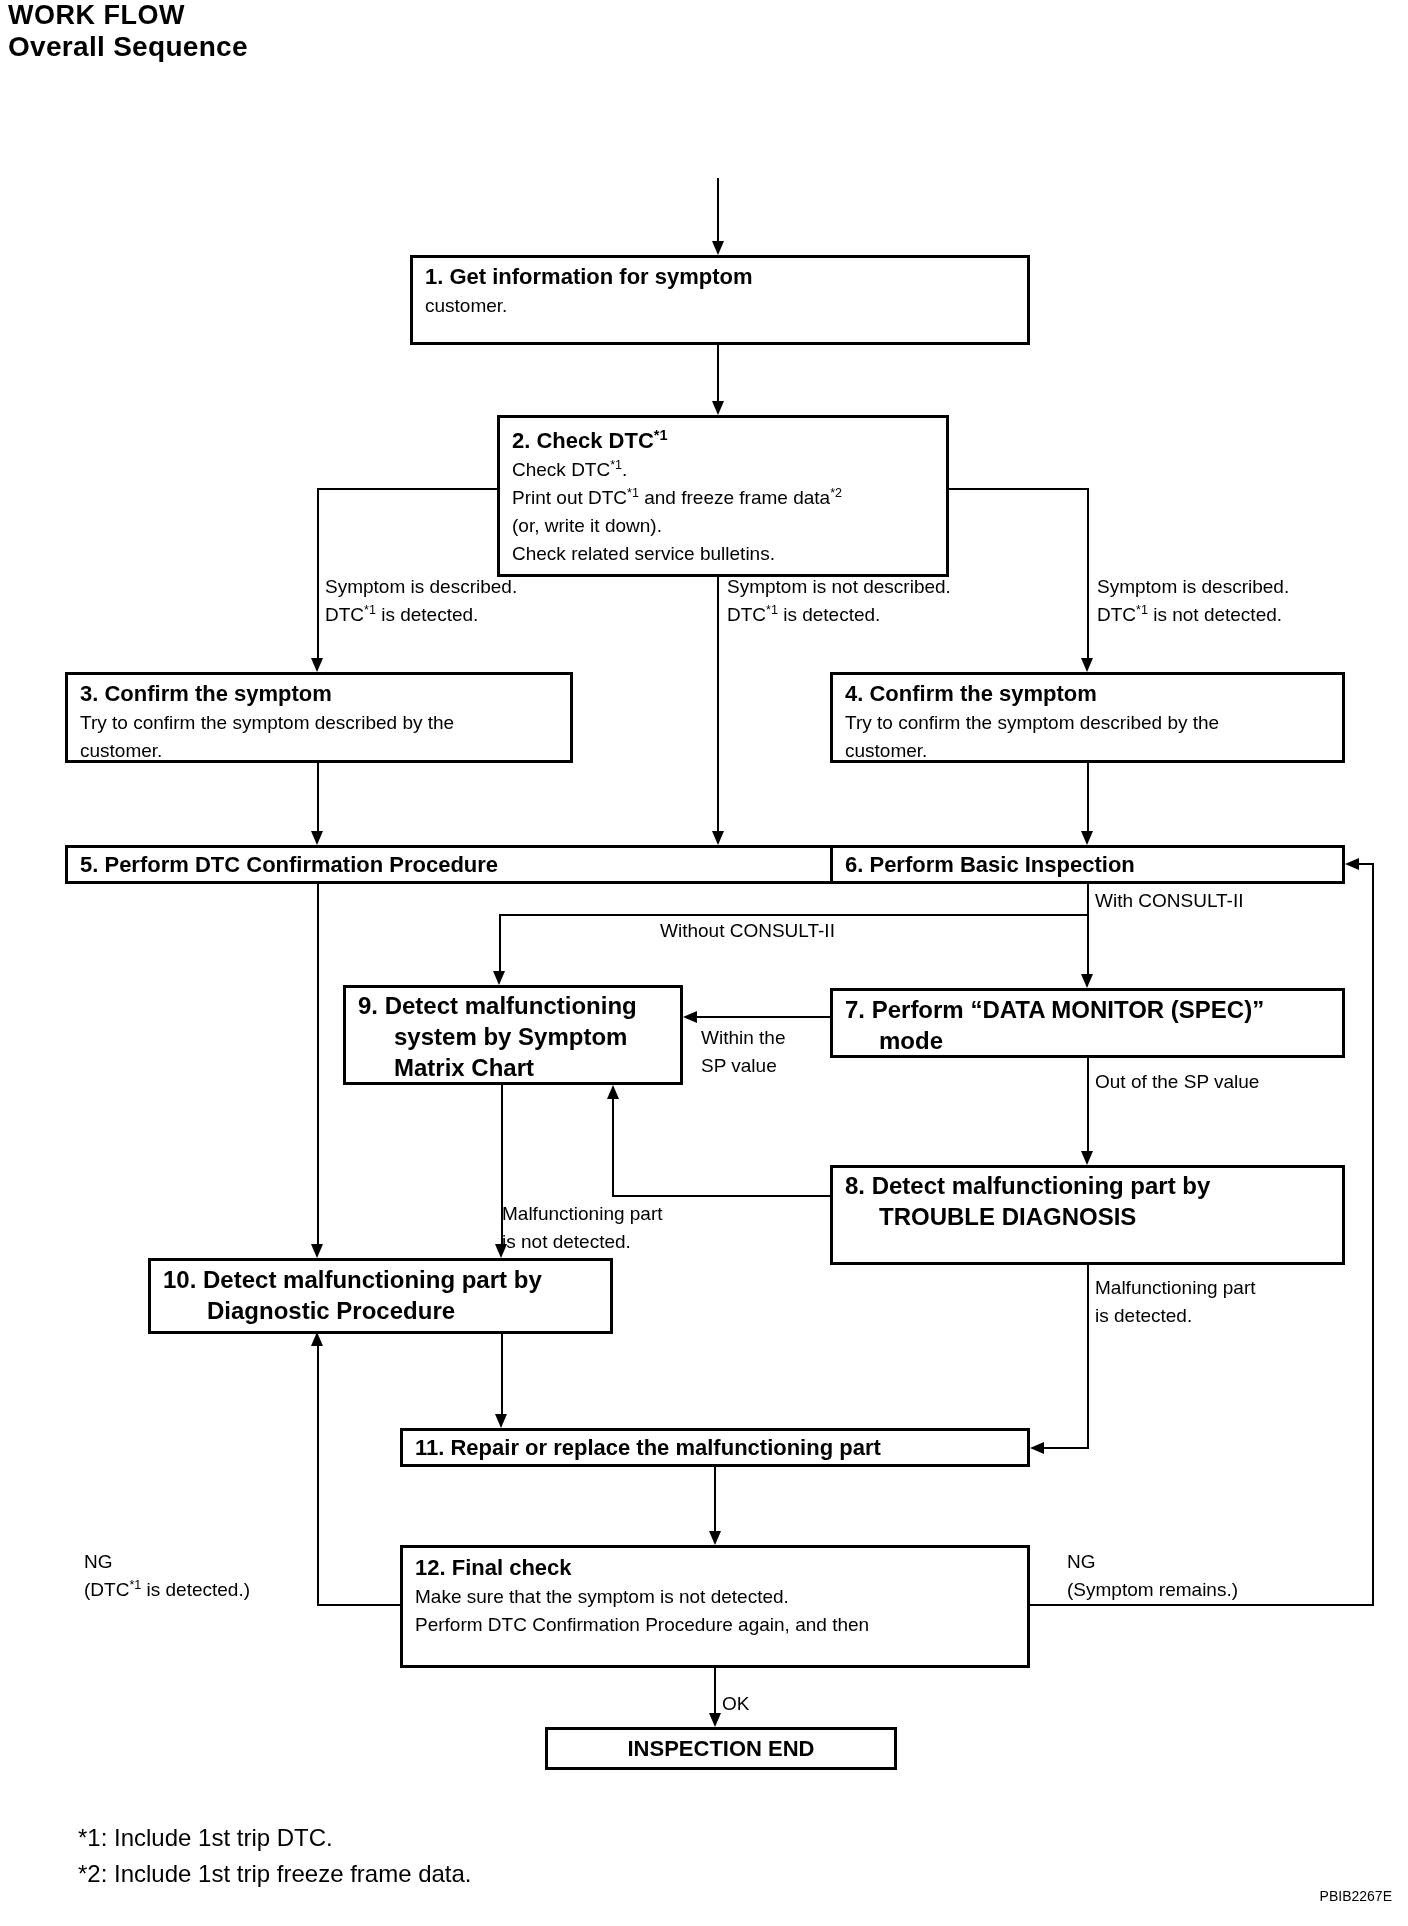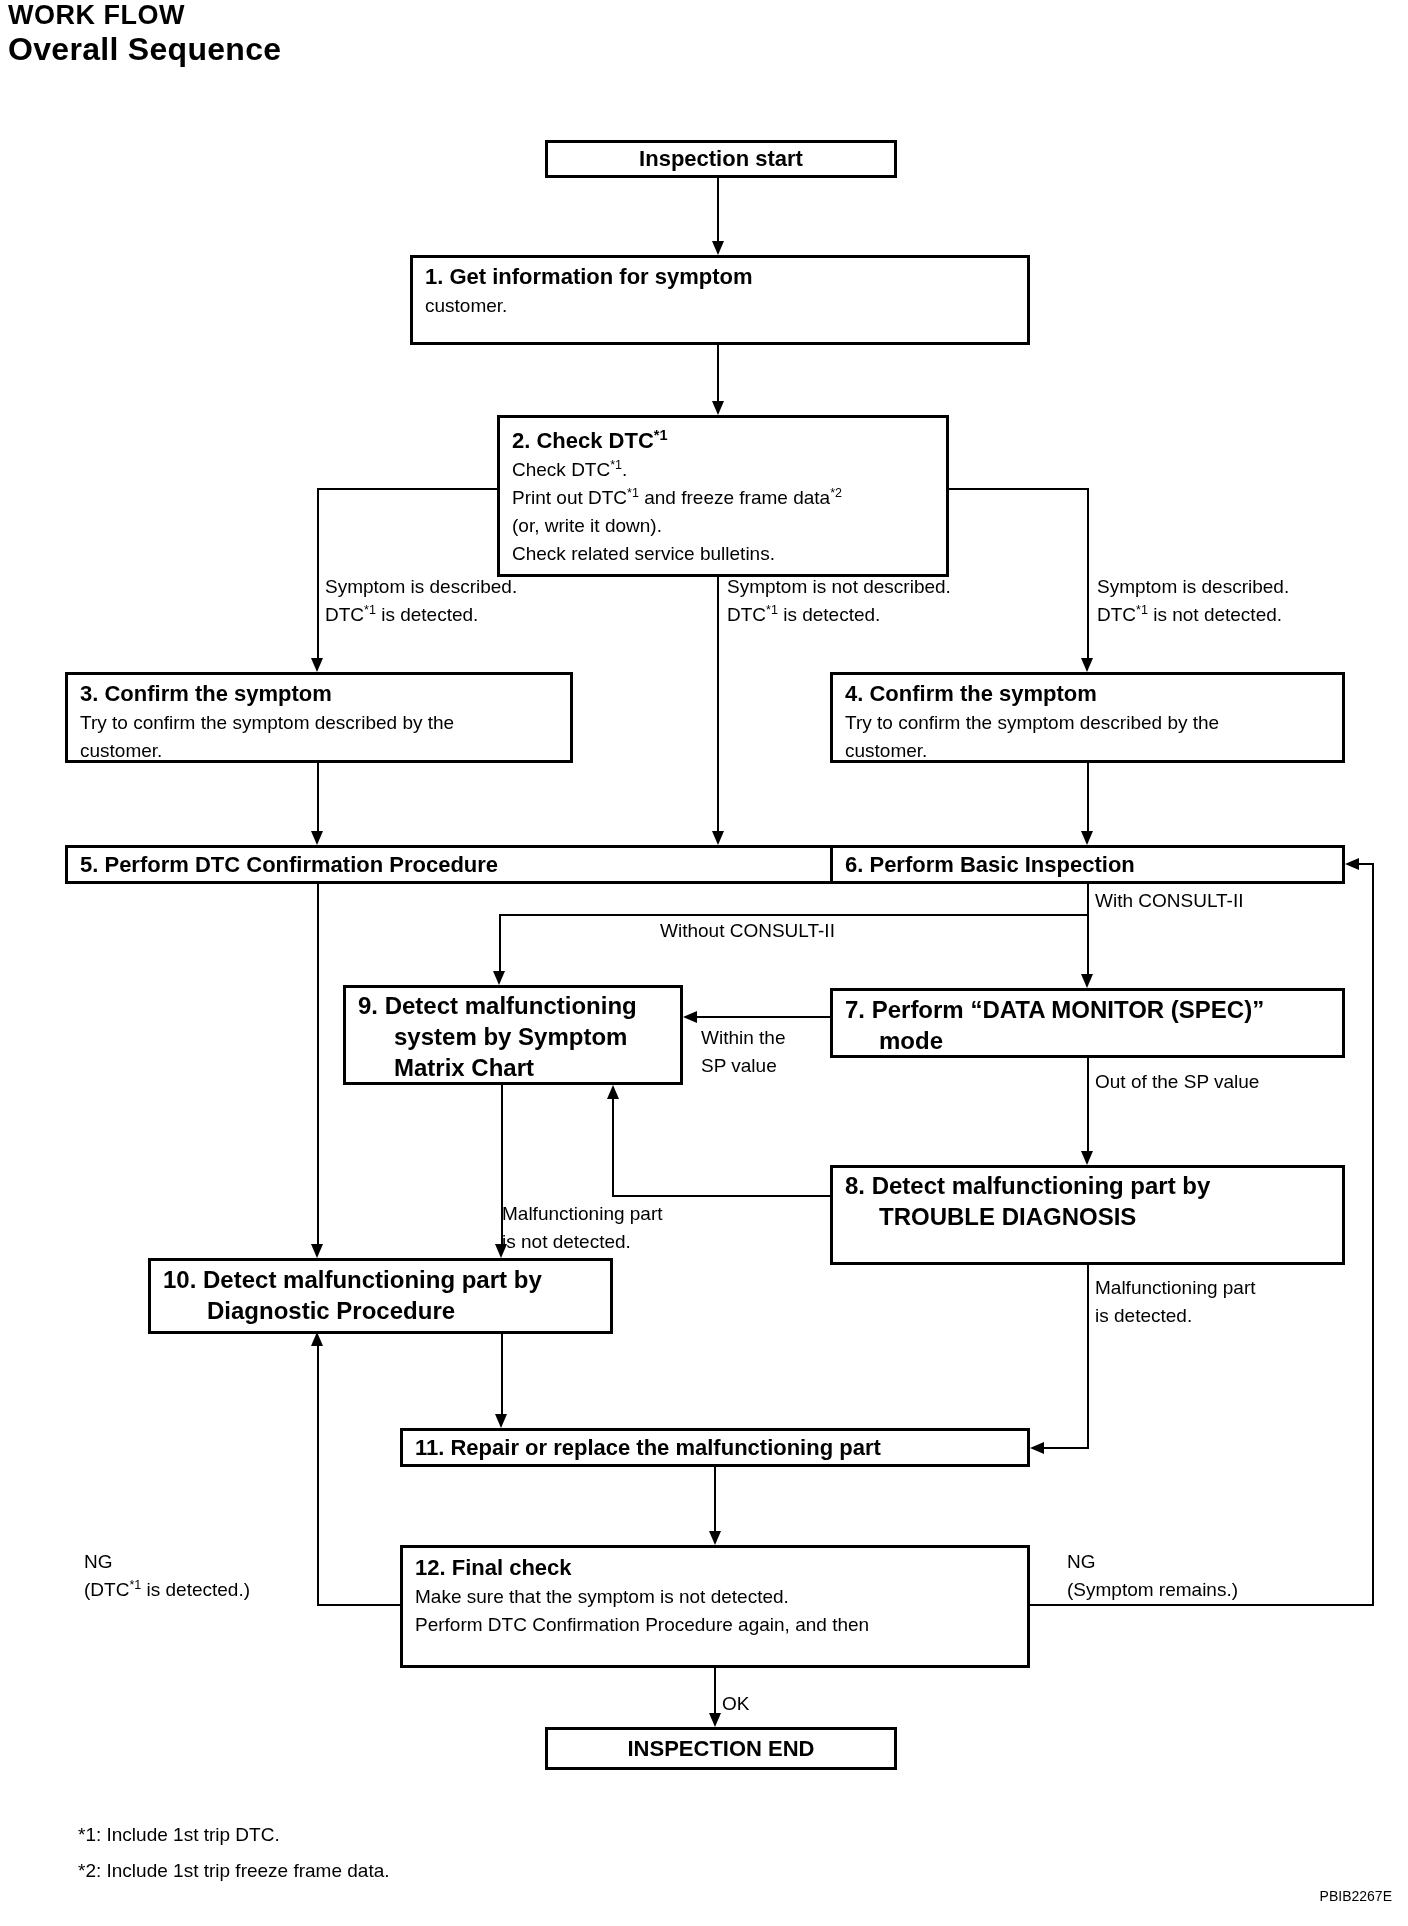--- a/index.html
+++ b/index.html
@@ -1,54 +1,51 @@
 <!DOCTYPE html>
 <html><head>
 <meta charset="utf-8">
 <style>
   * { margin:0; padding:0; box-sizing:border-box; }
   html,body { background:#ffffff; }
   body { font-family:"Liberation Sans", sans-serif; color:#000; }
   .canvas { position:relative; width:1408px; height:1926px; background:#fff; overflow:hidden; }
 
   .hdr1 { position:absolute; left:8px; top:0px; font-size:27px; font-weight:bold; letter-spacing:.5px; }
-  .hdr2 { position:absolute; left:8px; top:31px; font-size:32px; font-weight:bold; letter-spacing:.3px; }
+  .hdr2 { position:absolute; left:8px; top:31px; font-size:28px; font-weight:bold; letter-spacing:.3px; }
 
   .box { position:absolute; border:3px solid #000; background:#fff; padding:4px 12px; }
   .box.flexc { display:flex; align-items:center; justify-content:center; padding:0 10px; }
   .box.flexl { display:flex; align-items:center; justify-content:flex-start; padding:0 0 0 12px; }
 
   .btitle { font-size:22px; font-weight:bold; line-height:30px; white-space:nowrap; }
   .bline  { font-size:19px; line-height:28px; white-space:nowrap; }
   .bold-line { font-size:24px; font-weight:bold; line-height:31px; white-space:nowrap; }
   .term { font-size:22px; font-weight:bold; }
 
   .vline { position:absolute; width:2px; background:#000; }
   .hline { position:absolute; height:2px; background:#000; }
   .arr-d { position:absolute; width:0; height:0; border-left:6px solid transparent; border-right:6px solid transparent; border-top:14px solid #000; }
   .arr-u { position:absolute; width:0; height:0; border-left:6px solid transparent; border-right:6px solid transparent; border-bottom:14px solid #000; }
   .arr-l { position:absolute; width:0; height:0; border-top:6px solid transparent; border-bottom:6px solid transparent; border-right:14px solid #000; }
 
   .lbl { position:absolute; font-size:19px; line-height:28px; white-space:nowrap; }
-  .fnote { position:absolute; left:78px; font-size:19px; }
+  .fnote { position:absolute; left:78px; font-size:24px; }
   .figcode { position:absolute; right:16px; top:1888px; font-size:14px; }
 
   sup { font-size:66%; line-height:0; vertical-align:super; }
 </style>
 </head>
 <body>
 
 <div class="canvas">
 
   <div class="hdr1">WORK FLOW</div>
   <div class="hdr2">Overall Sequence</div>
 
-  <div class="box flexc term" style="left:545px;top:140px;width:352px;height:38px">
-    <span>Inspection start</span>
-  </div>
 
   <div class="box" style="left:410px;top:255px;width:620px;height:90px">
     <div class="btitle">1. Get information for symptom</div>
     <div class="bline">customer.</div>
   </div>
 
   <div class="box" style="left:497px;top:415px;width:452px;height:162px;padding-top:8px">
     <div class="btitle">2. Check DTC<sup>*1</sup></div>
     <div class="bline">Check DTC<sup>*1</sup>.</div>
     <div class="bline">Print out DTC<sup>*1</sup> and freeze frame data<sup>*2</sup></div>

